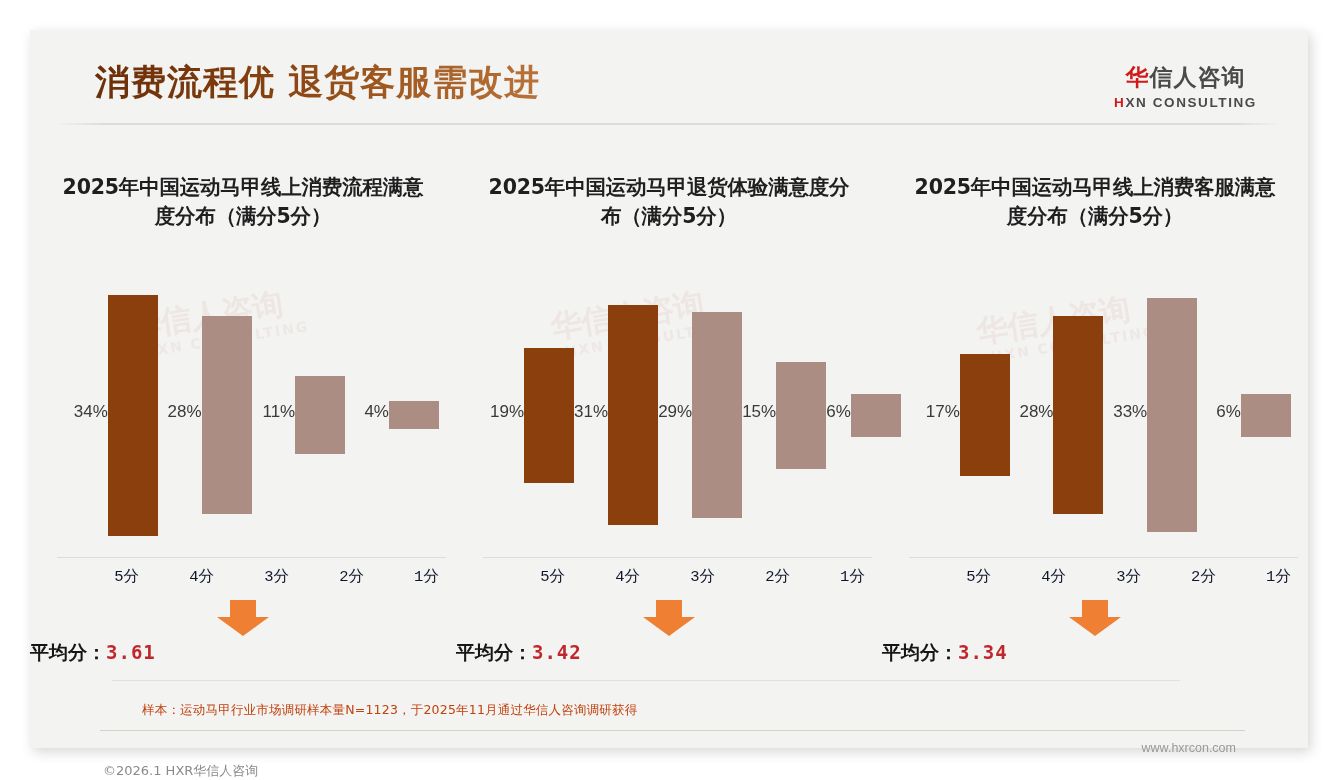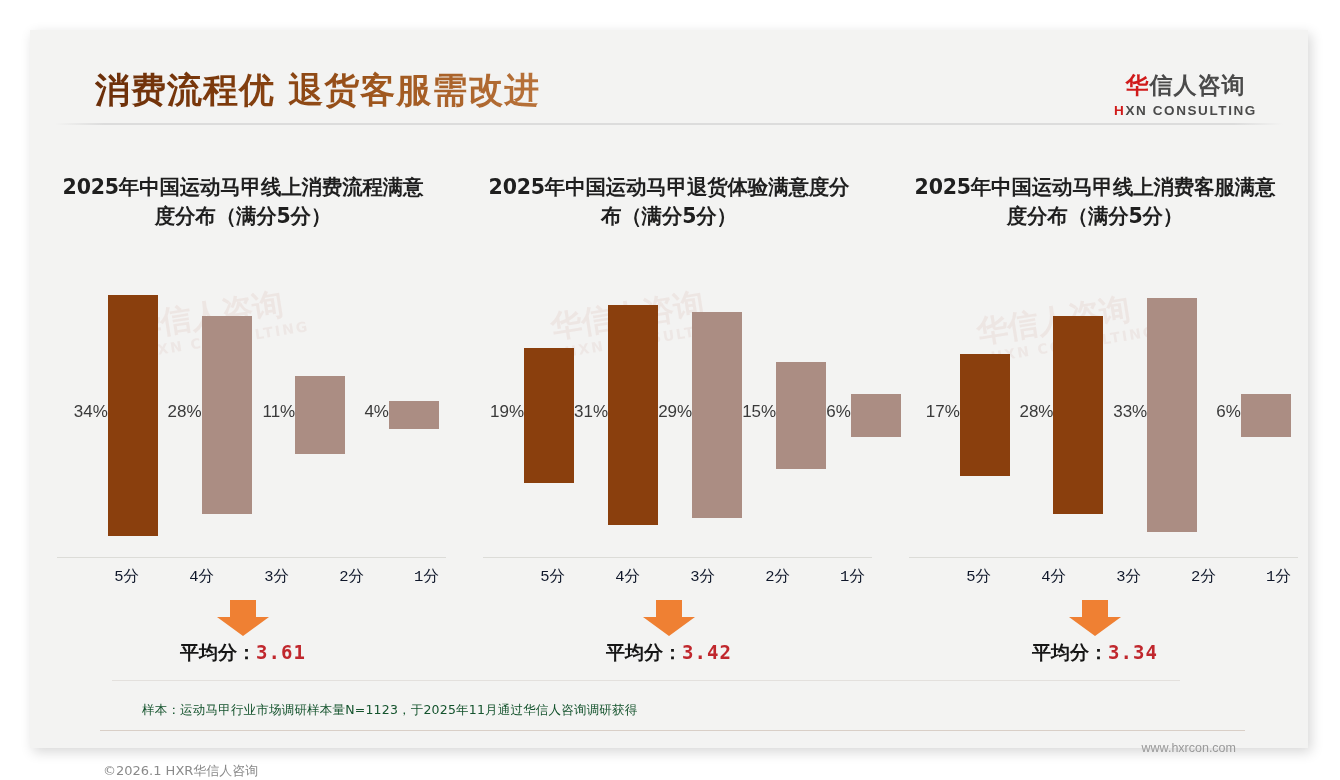--- a/index.html
+++ b/index.html
@@ -12,21 +12,21 @@
   #slide {
     position: absolute;
     left: 30px; top: 30px;
     width: 1278px; height: 718px;
     background: #f3f3f2;
     box-shadow: 3px 4px 12px rgba(0,0,0,0.16);
   }
 
   
   #header {
-    position: absolute; left: 0; top: 12px; width: 100%; height: 93px;
+    position: absolute; left: 0; top: 4px; width: 100%; height: 93px;
   }
   #slide-title {
     position: absolute; left: 65px; top: 25px;
     font-size: 35px; font-weight: bold;
     letter-spacing: 1px;
     font-family: "DejaVu Sans", "Liberation Sans", sans-serif;
     background: linear-gradient(90deg, #6b2f0a 0%, #7d3a0c 30%, #a0581f 65%, #b8723a 100%);
     -webkit-background-clip: text;
     background-clip: text;
     color: transparent;
@@ -114,21 +114,20 @@
     font-family: Liberation Mono, monospace;
   }
 
   .arrow {
     position: absolute; top: 452px;
     left: 50%; transform: translateX(-50%);
     width: 52px; height: 36px;
   }
   .avg-line {
     position: absolute; top: 492px; left: 0; width: 100%;
-    text-align: center;
     font-size: 19px; font-weight: bold;
     font-family: "DejaVu Sans", "Liberation Sans", sans-serif;
     color: #161616;
     white-space: nowrap;
   }
   .avg-line .score {
     color: #c0272d;
     font-family: "DejaVu Sans Mono", "Liberation Mono", monospace;
     letter-spacing: 1px;
   }
@@ -145,21 +144,21 @@
   .wm .wm-cn { font-size: 31px; font-weight: bold; color: #e2c9c4; display: block; }
   .wm .wm-en { font-size: 14px; font-weight: bold; letter-spacing: 2px; color: #e2cdc8; display: block; margin-top: -3px; margin-left: 10px; }
 
   
   #note-divider {
     position: absolute; left: 82px; top: 650px; width: 1068px; height: 1px;
     background: #e3e0dd;
   }
   #footnote {
     position: absolute; left: 112px; top: 672px;
-    font-size: 12.5px; color: #14532d;
+    font-size: 12.5px; color: #c2410c;
     font-family: "DejaVu Sans", "Liberation Sans", sans-serif;
     letter-spacing: 0.2px;
   }
   #footer-divider {
     position: absolute; left: 70px; top: 700px; width: 1145px; height: 1px;
     background: #d9cfc7;
   }
   #copyright {
     position: absolute; left: 73px; top: 710px;
     font-size: 13px; color: #8a8a8a;

